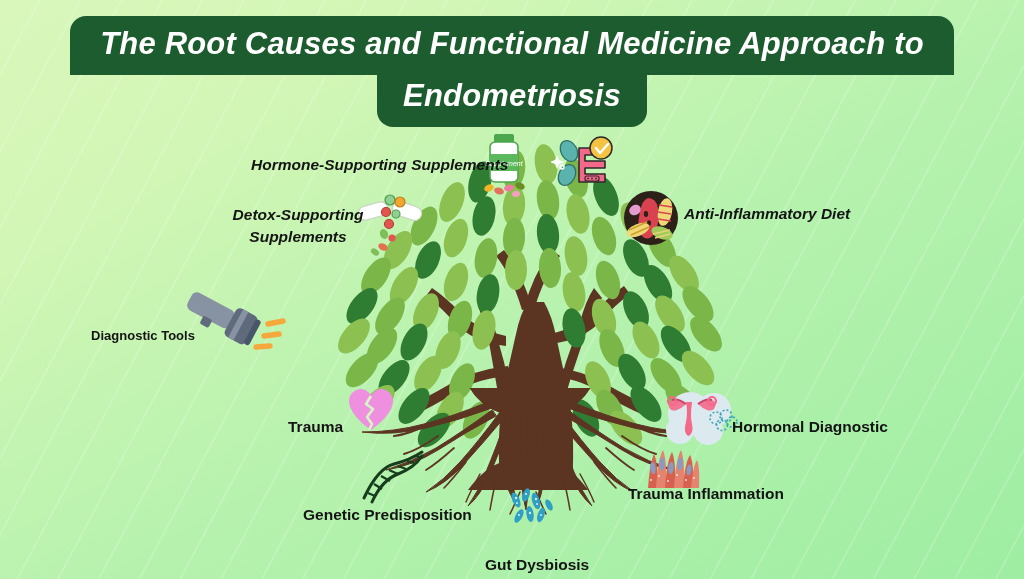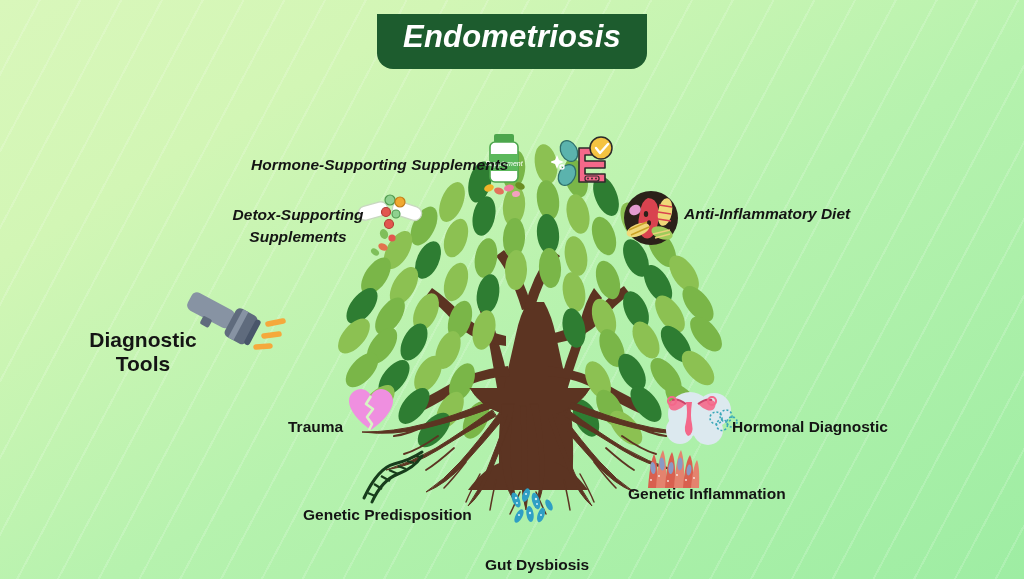--- a/index.html
+++ b/index.html
@@ -121,21 +121,21 @@
     font-size: 15.5px;
     font-style: italic;
   }
   .lbl-diagnostic {
     left: 68px; top: 328px;
     width: 150px;
     text-align: center;
     white-space: normal;
   }
   .lbl-diagnostic .head {
-    font-size: 21px;
+    font-size: 13px;
     font-weight: bold;
     display: block;
     margin-bottom: 3px;
   }
   .lbl-diagnostic .sub {
     font-size: 13.5px;
     font-style: italic;
     font-weight: bold;
     display: block;
     line-height: 1.32;
@@ -173,21 +173,21 @@
   .ic-bacteria   { left: 506px; top: 488px;  width: 50px;  height: 40px; }
   .ic-uterus     { left: 662px; top: 386px;  width: 80px;  height: 62px; }
   .ic-tissue     { left: 644px; top: 442px;  width: 58px;  height: 48px; }
 </style>
 </head>
 <body>
 
 <div id="canvas">
 
   <div class="title-wrap">
-    <br>
+    <div class="title-line l1">The Root Causes and Functional Medicine Approach to</div><br>
     <div class="title-line l2">Endometriosis</div>
   </div>
 
   <svg class="tree" viewBox="0 0 420 360">
 
     <g>
       <path d="M196 360 L196 300 Q192 258 186 232 L176 196 Q172 176 166 166
                L160 176 Q168 196 172 218 L178 252 Q184 286 186 306 L186 360 Z" fill="#5c3422"></path>
       <path d="M186 360 h48 v-58 q4-40 14-70 l14-40 q6-22 14-34 l8 10
                q-10 14-16 34 l-14 42 q-10 30 -14 68 v48 Z" fill="#5c3422"></path>
@@ -495,17 +495,17 @@
   <div class="label lbl-diagnostic">
     <span class="head">Diagnostic Tools</span>
   </div>
 
   <div class="label lbl-trauma">Trauma</div>
 
   <div class="label lbl-genetic">Genetic Predisposition</div>
 
   <div class="label lbl-dysbiosis">Gut Dysbiosis</div>
 
-  <div class="label lbl-chronic">Genetic Inflammation</div>
+  <div class="label lbl-chronic">Trauma Inflammation</div>
 
   <div class="label lbl-hormonal">Hormonal Diagnostic</div>
 
 </div>
 
 </body></html>

